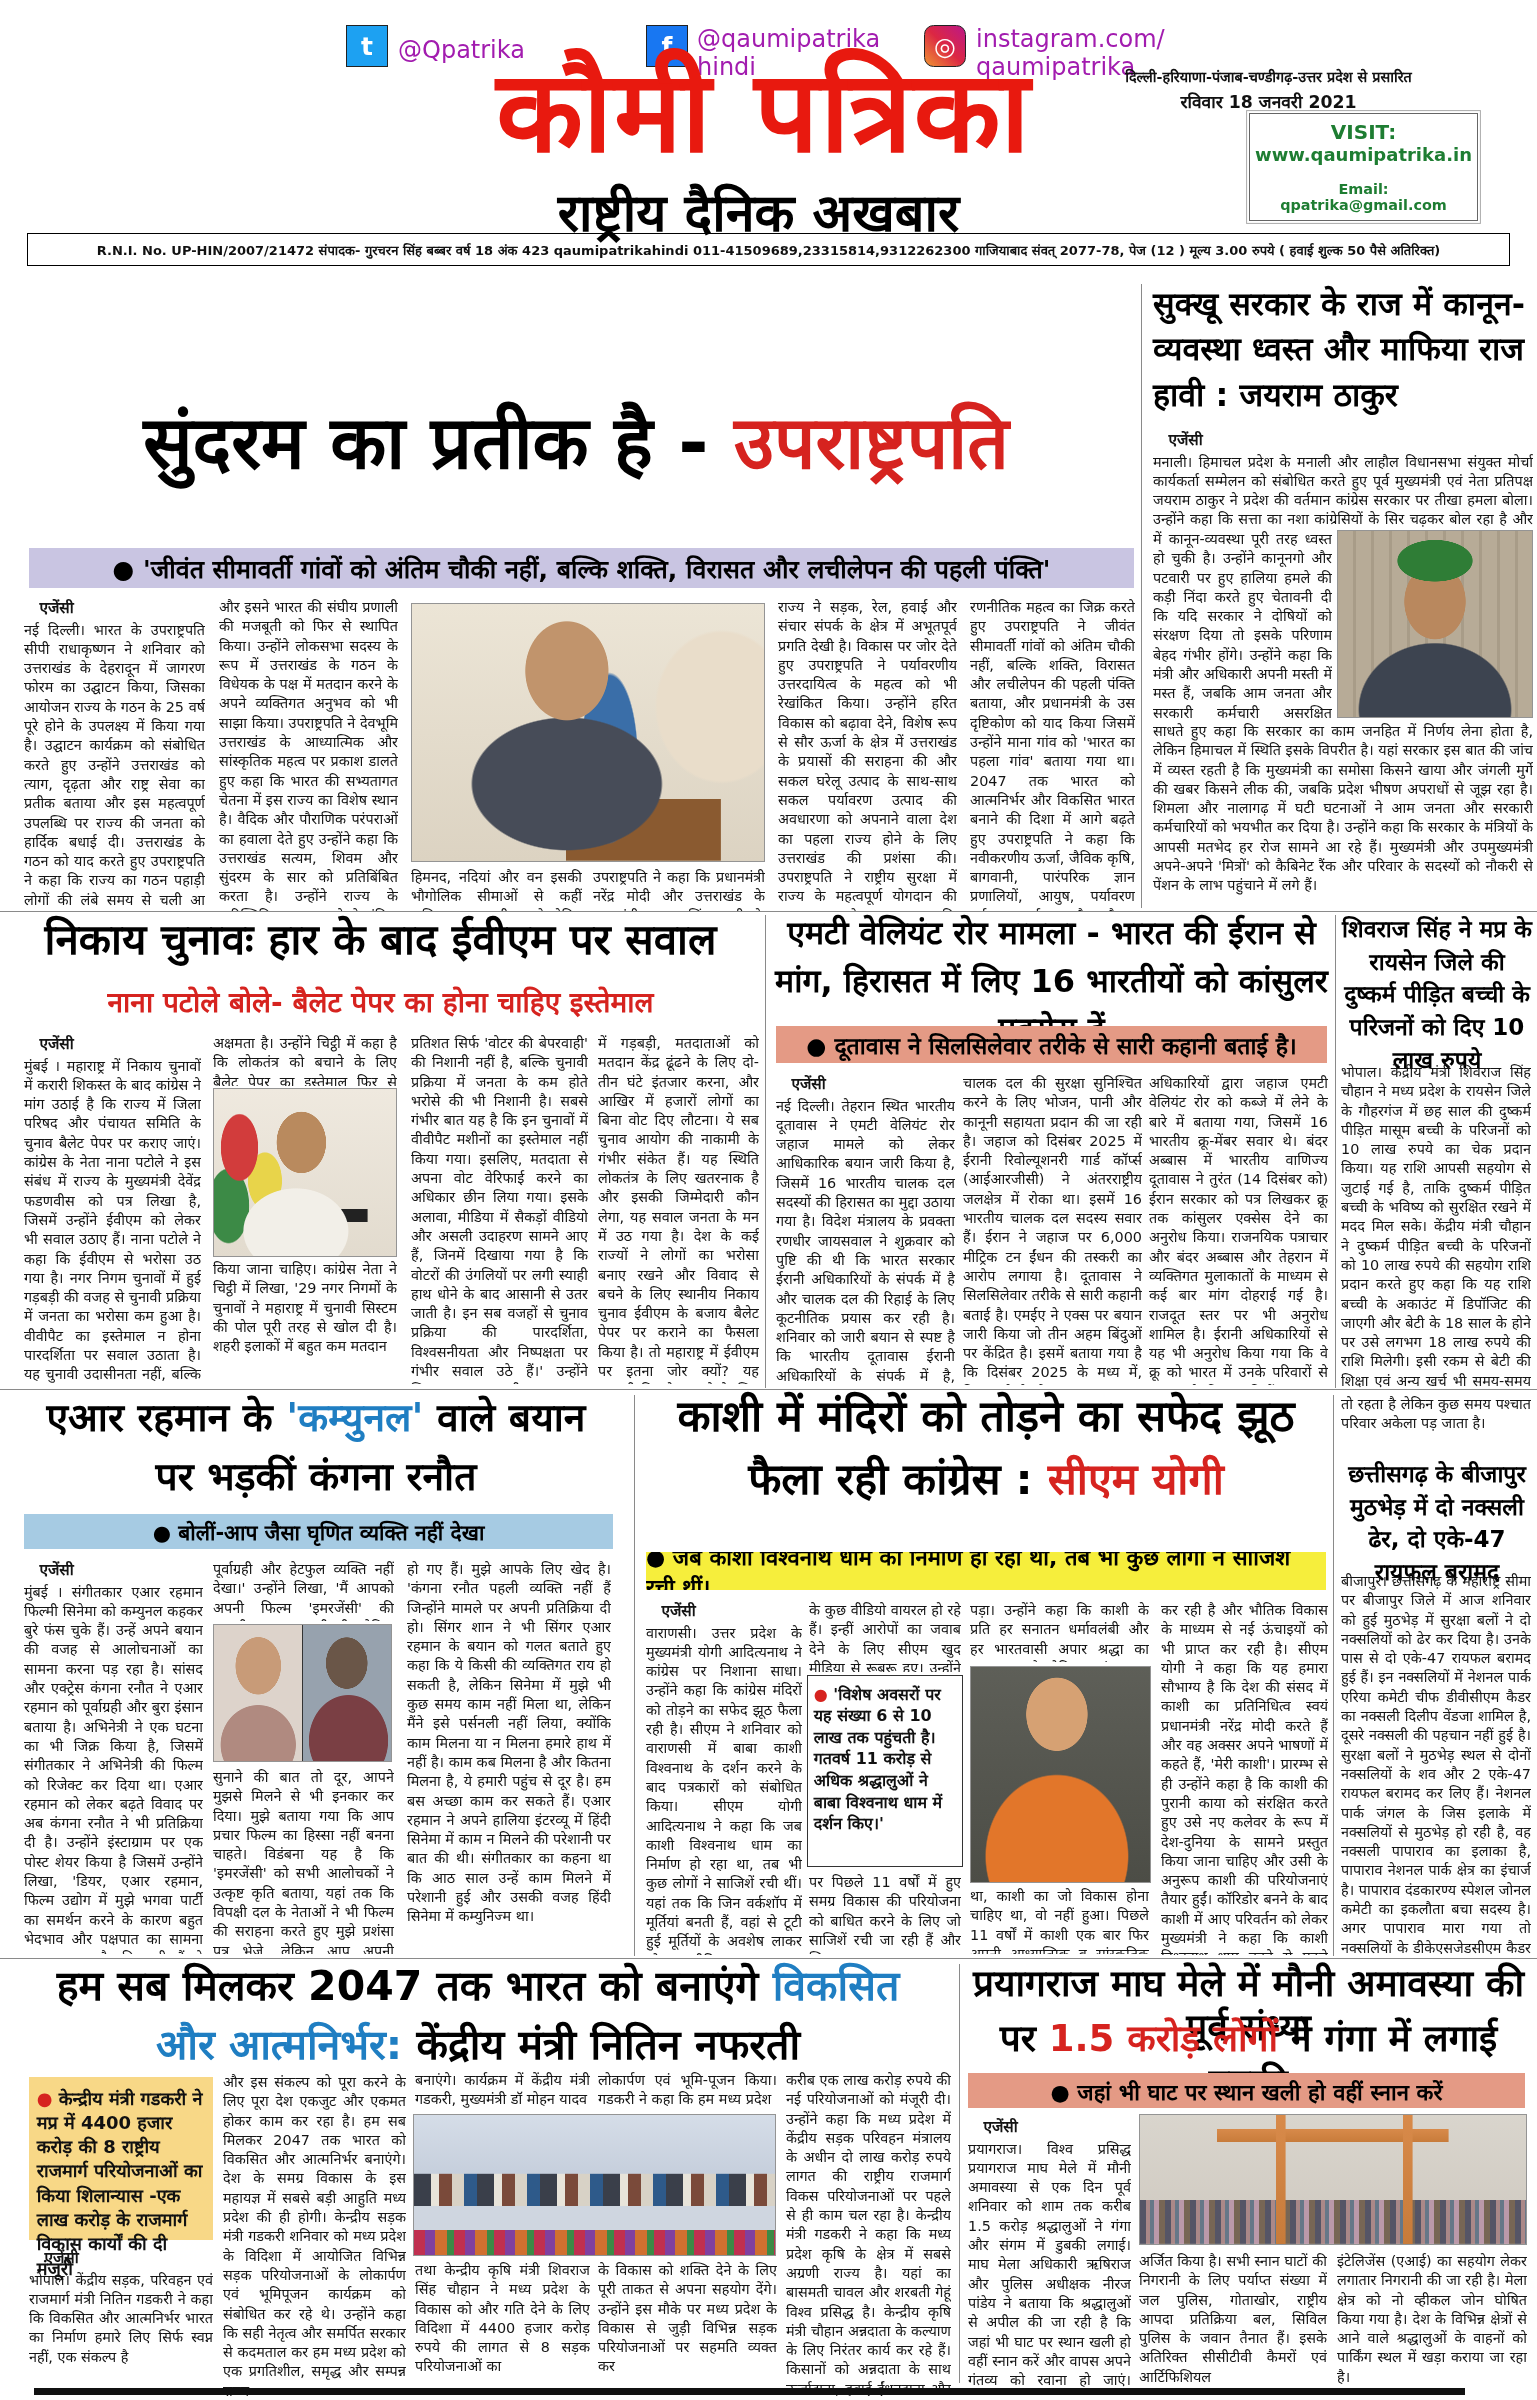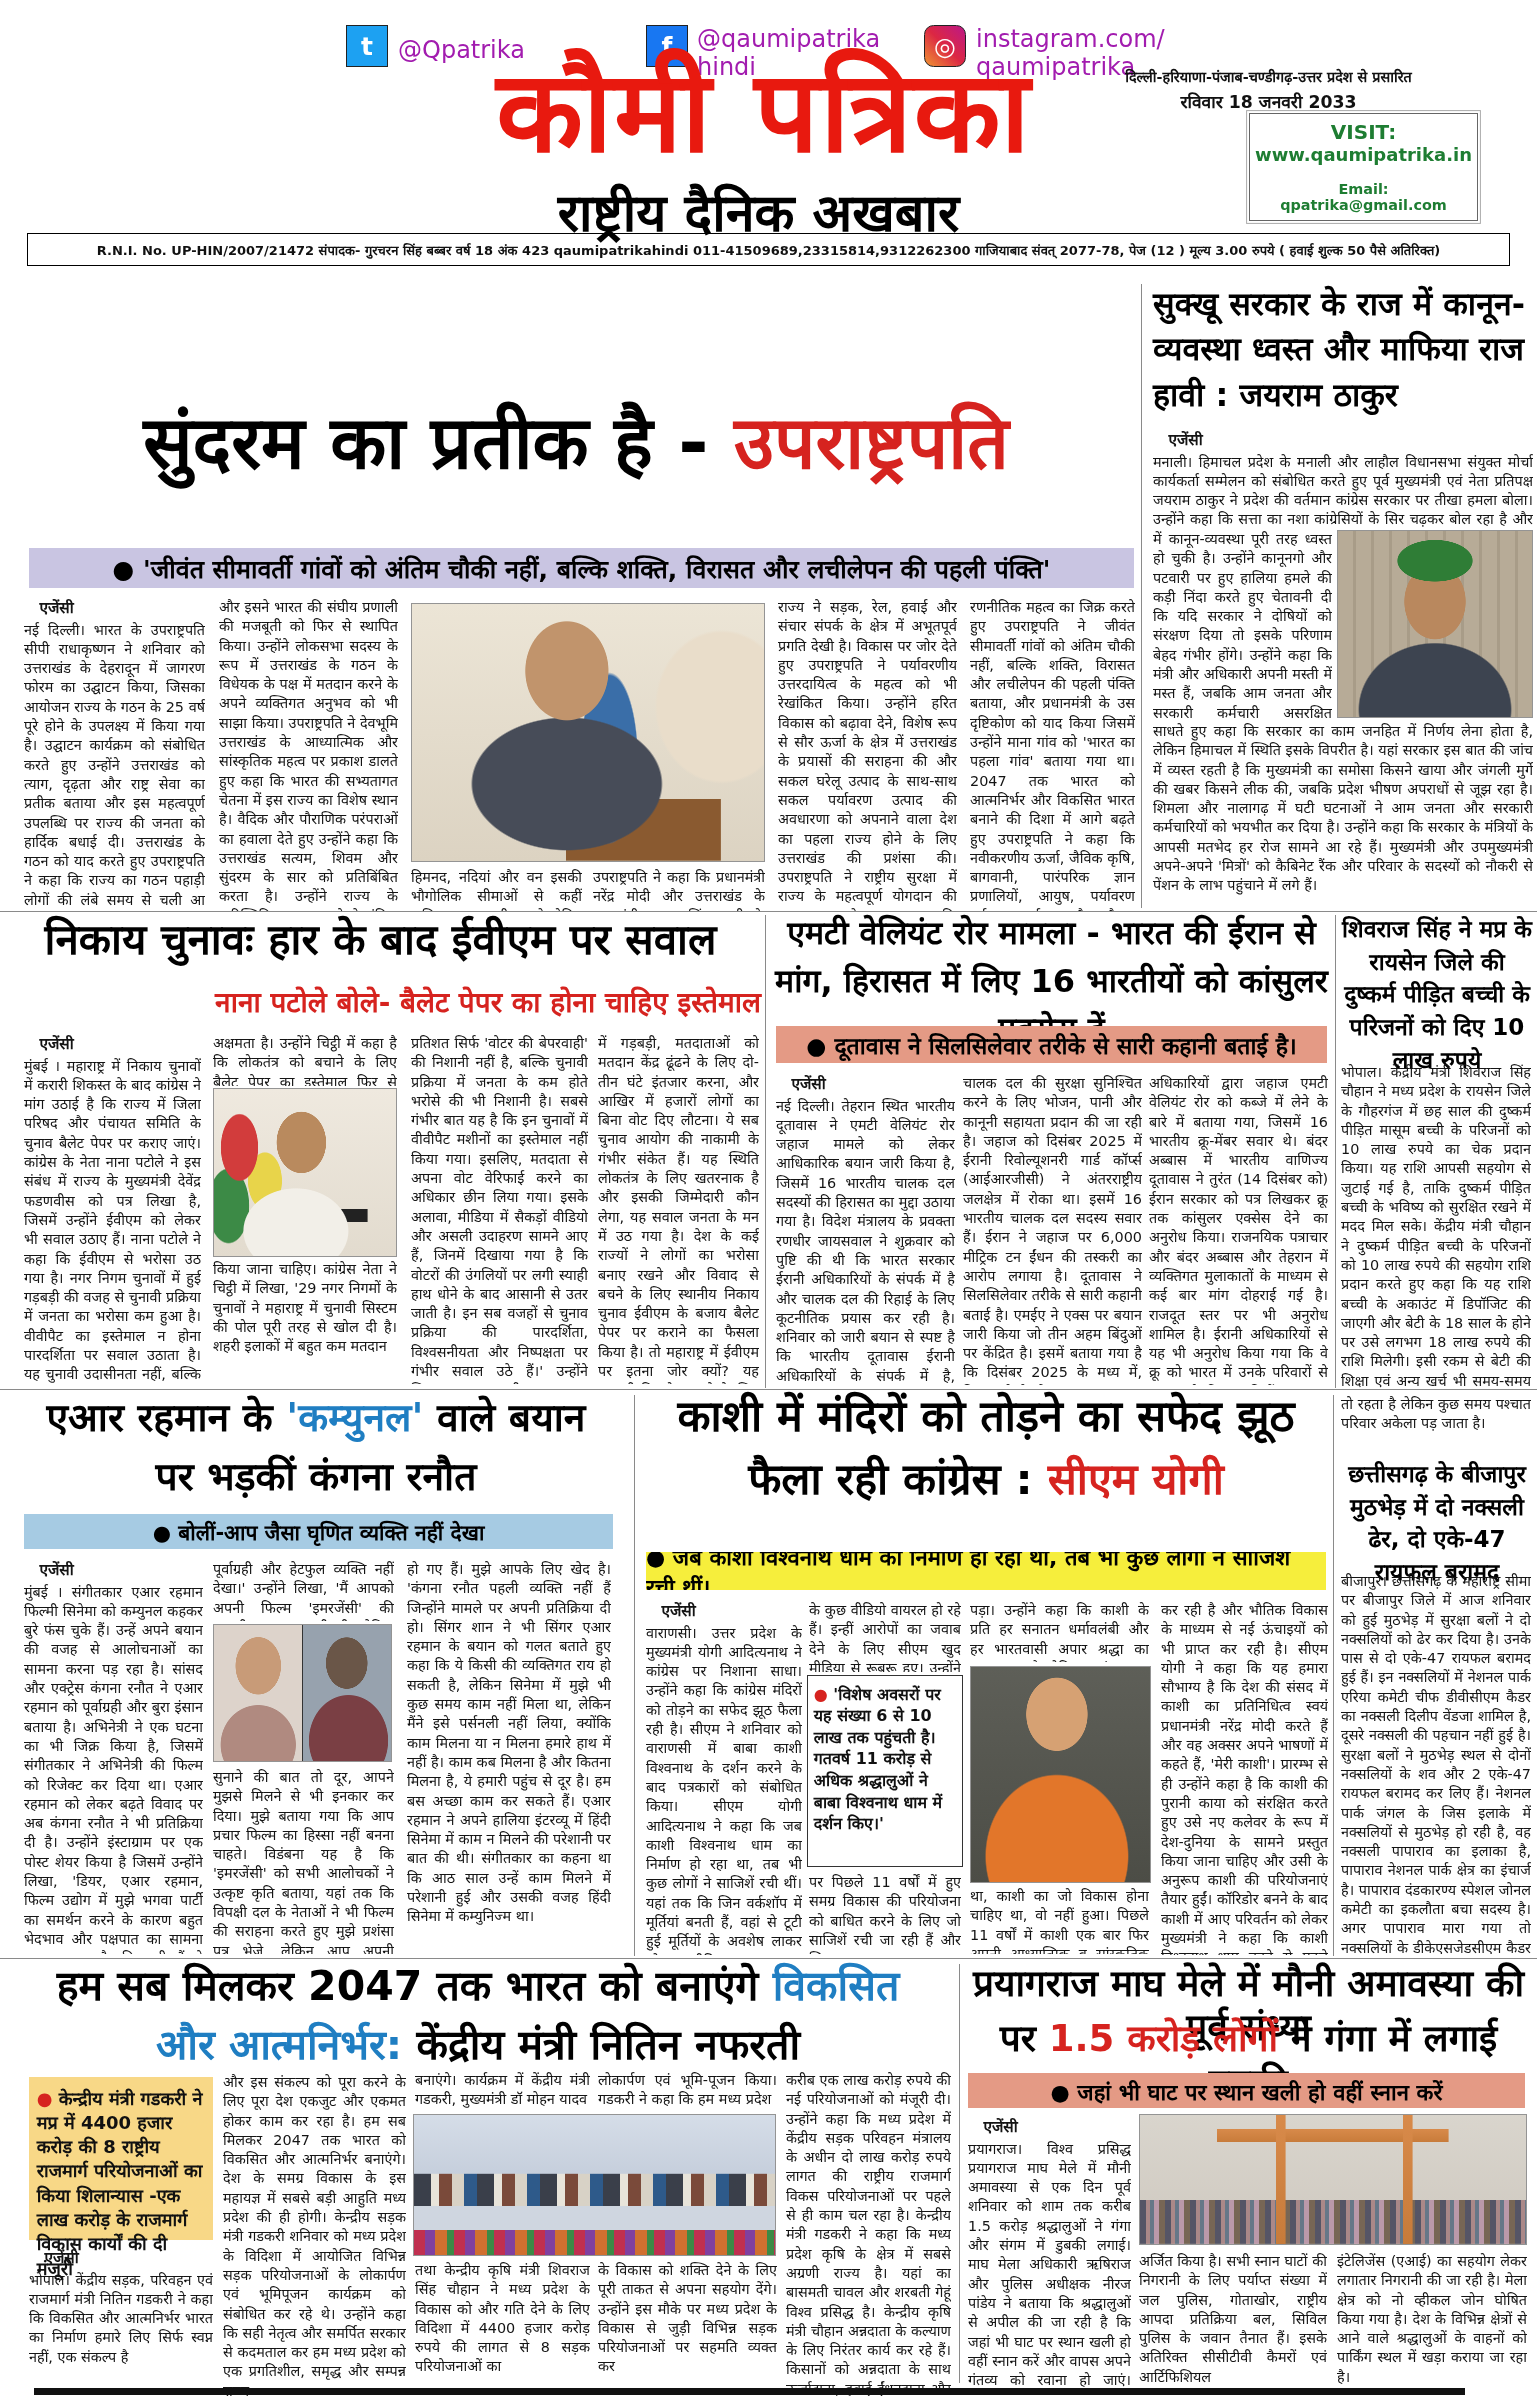--- a/index.html
+++ b/index.html
@@ -14,39 +14,39 @@
   .green{color:#1e7d32}
   .col{position:absolute;font-size:14.4px;line-height:1.34;text-align:justify;color:#141414;overflow:hidden}
   .agency{font-weight:bold;font-size:15.4px;text-indent:15.4px;margin-bottom:1.9px}
   .dl{font-weight:normal}
   .bar{position:absolute;display:flex;align-items:center;justify-content:center;font-weight:bold;color:#000;overflow:hidden}
   .vline{position:absolute;width:1px;background:#8a8a8a}
   .hline{position:absolute;height:1px;background:#8a8a8a}
   .photo{position:absolute;border:1px solid #949494;overflow:hidden}
   .sicon{position:absolute;width:42px;height:42px;border:1.9px solid #222;display:flex;align-items:center;justify-content:center;color:#fff;font-weight:bold;font-size:25px}
   .shandle{position:absolute;font-weight:normal;font-size:24px;line-height:1.15;color:#a21caf}
-  .subhead-red{position:absolute;font-weight:800;color:#d6231f;text-align:right}
+  .subhead-red{position:absolute;font-weight:800;color:#d6231f;text-align:center}
 </style>
 </head>
 <body>
 
 <div class="page">
 
   <div class="sicon" style="left:346px;top:25px;background:#1da1f2">t</div>
   <div class="shandle" style="left:398px;top:37px">@Qpatrika</div>
   <div class="sicon" style="left:646px;top:25px;background:#1877f2">f</div>
   <div class="shandle" style="left:697px;top:26px;width:168px">@qaumipatrika hindi</div>
   <div class="sicon" style="left:924px;top:25px;background:linear-gradient(45deg,#f09433,#dc2743,#bc1888);border-radius:9.6px">◎</div>
   <div class="shandle" style="left:976px;top:26px;width:202px">instagram.com/ qaumipatrika</div>
 
   <div class="abs hl ctr" style="left:303px;top:46px;width:922px;font-size:113px;font-weight:900;color:#e8190f;letter-spacing:1.9px">कौमी पत्रिका</div>
   <div class="abs hl ctr" style="left:403px;top:183px;width:711px;font-size:52px">राष्ट्रीय दैनिक अखबार</div>
 
   <div class="abs ctr" style="left:1038px;top:67px;width:461px;font-size:14.4px;font-weight:bold">दिल्ली-हरियाणा-पंजाब-चण्डीगढ़-उत्तर प्रदेश से प्रसारित</div>
-  <div class="abs ctr" style="left:1038px;top:90px;width:461px;font-size:17.3px;font-weight:bold">रविवार 18 जनवरी 2033</div>
+  <div class="abs ctr" style="left:1038px;top:90px;width:461px;font-size:17.3px;font-weight:bold">रविवार 18 जनवरी 2021</div>
   <div class="abs" style="left:1249px;top:113px;width:229px;height:108px;border:1.9px solid #666;box-shadow:0 0 0 1.9px #fff,0 0 0 2.9px #aaa;padding:5.8px 3.8px;text-align:center">
     <div class="green" style="font-size:20px;font-weight:bold">VISIT:</div>
     <div class="green" style="font-size:18px;font-weight:bold">www.qaumipatrika.in</div>
     <div class="green" style="font-size:14.4px;font-weight:bold;margin-top:16px">Email: qpatrika@gmail.com</div>
   </div>
 
   <div class="abs ctr" style="left:27px;top:233px;width:1483px;height:33px;border:1.9px solid #000;display:flex;align-items:center;justify-content:center;font-size:13px;font-weight:bold;overflow:hidden">R.N.I. No. UP-HIN/2007/21472 संपादक- गुरचरन सिंह बब्बर वर्ष 18 अंक 423 qaumipatrikahindi 011-41509689,23315814,9312262300 गाजियाबाद संवत् 2077-78, पेज (12 ) मूल्य 3.00 रुपये ( हवाई शुल्क 50 पैसे अतिरिक्त)</div>
 
   <div class="abs hl ctr" style="left:19px;top:400px;width:1114px;font-size:73px"><span>सुंदरम का प्रतीक है - </span><span class="red">उपराष्ट्रपति</span></div>
   <div class="bar" style="left:29px;top:548px;width:1105px;height:40px;background:#c9c5e2;font-size:25px">●  'जीवंत सीमावर्ती गांवों को अंतिम चौकी नहीं, बल्कि शक्ति, विरासत और लचीलेपन की पहली पंक्ति'</div>

